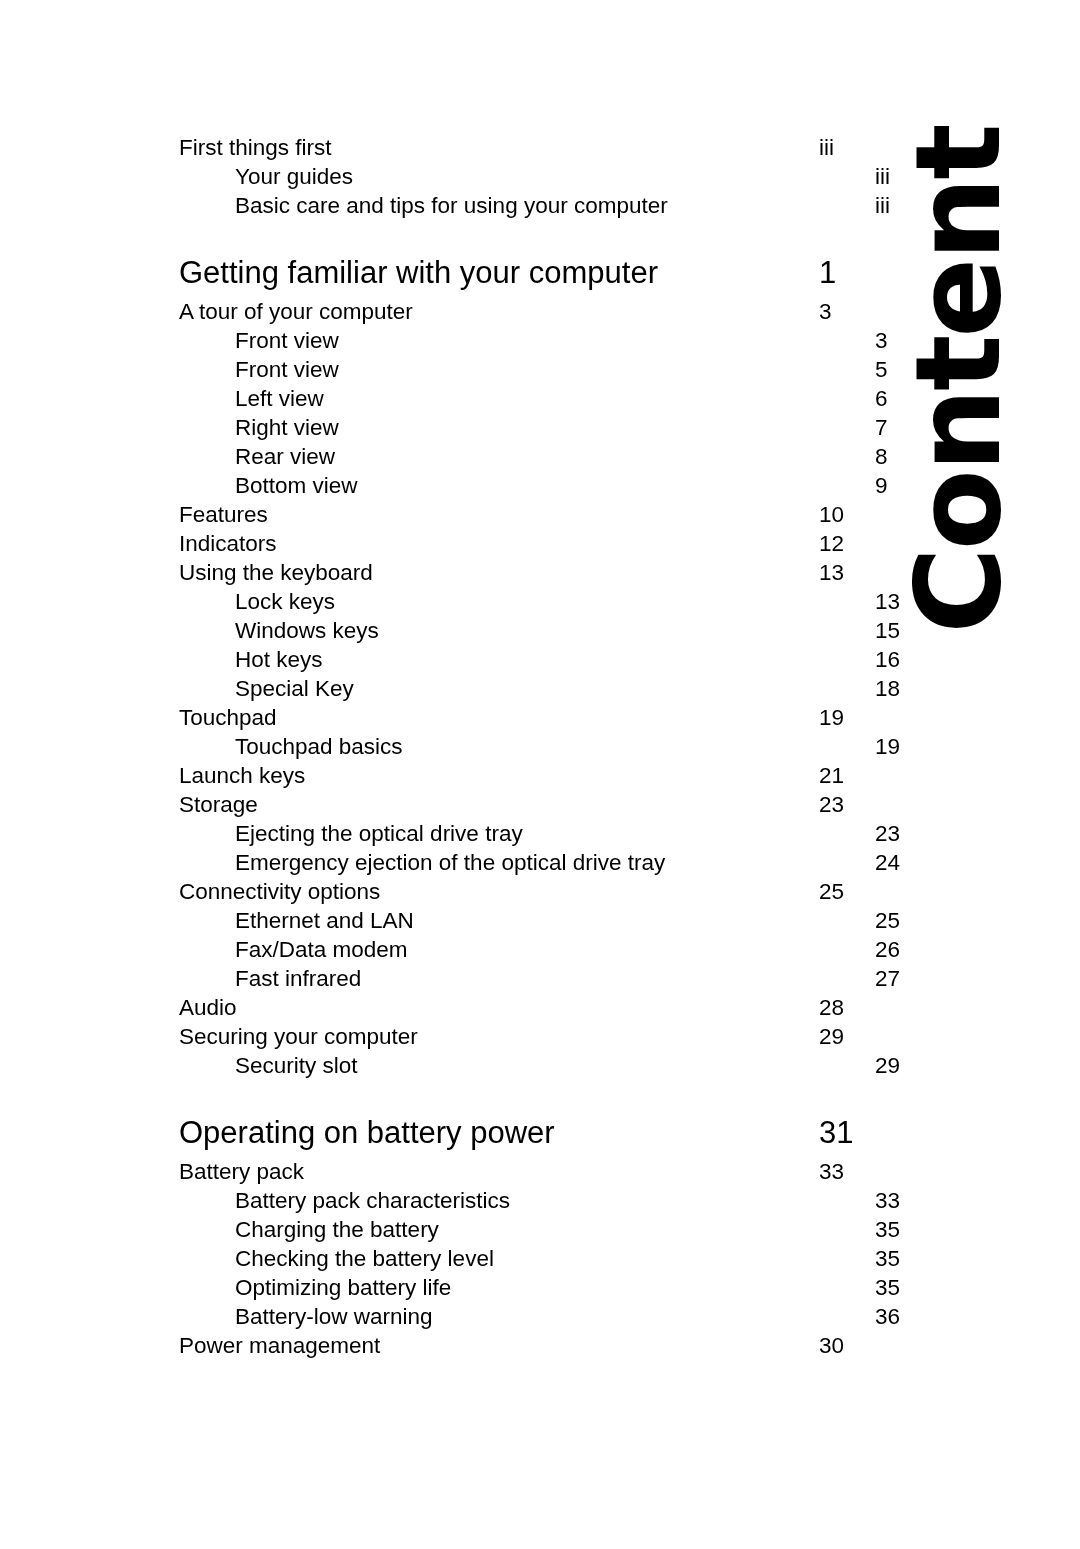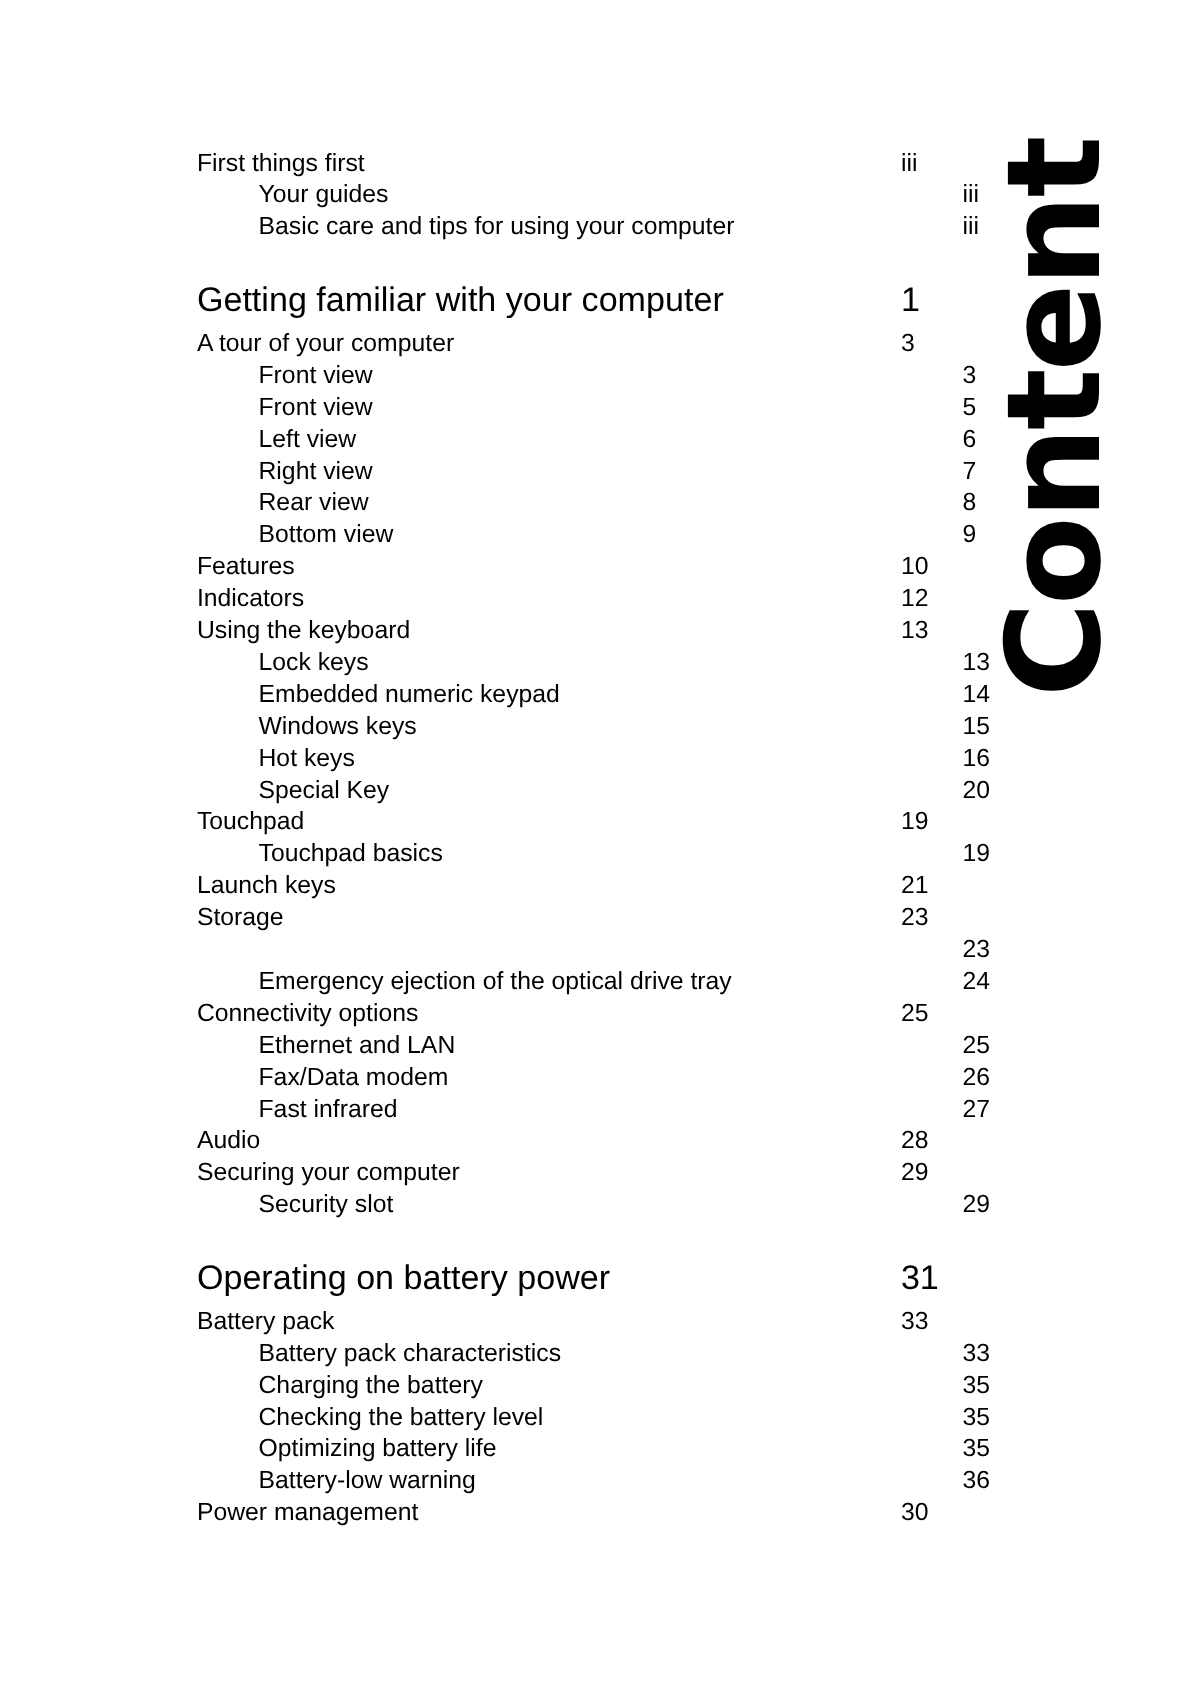--- a/index.html
+++ b/index.html
@@ -187,38 +187,33 @@
         <span class="toc-label">Using the keyboard</span>
         <span class="toc-spacer"></span>
         <span class="toc-page">13</span>
       </div>
       <div class="toc-row lvl2">
         <span class="toc-label">Lock keys</span>
         <span class="toc-spacer"></span>
         <span class="toc-page">13</span>
       </div>
       <div class="toc-row lvl2">
-        <span class="toc-label">Embedded numeric keypad</span>
-        <span class="toc-spacer"></span>
-        <span class="toc-page">14</span>
-      </div>
-      <div class="toc-row lvl2">
         <span class="toc-label">Windows keys</span>
         <span class="toc-spacer"></span>
         <span class="toc-page">15</span>
       </div>
       <div class="toc-row lvl2">
         <span class="toc-label">Hot keys</span>
         <span class="toc-spacer"></span>
         <span class="toc-page">16</span>
       </div>
       <div class="toc-row lvl2">
         <span class="toc-label">Special Key</span>
         <span class="toc-spacer"></span>
-        <span class="toc-page">20</span>
+        <span class="toc-page">18</span>
       </div>
       <div class="toc-row lvl1">
         <span class="toc-label">Touchpad</span>
         <span class="toc-spacer"></span>
         <span class="toc-page">19</span>
       </div>
       <div class="toc-row lvl2">
         <span class="toc-label">Touchpad basics</span>
         <span class="toc-spacer"></span>
         <span class="toc-page">19</span>
@@ -227,20 +222,21 @@
         <span class="toc-label">Launch keys</span>
         <span class="toc-spacer"></span>
         <span class="toc-page">21</span>
       </div>
       <div class="toc-row lvl1">
         <span class="toc-label">Storage</span>
         <span class="toc-spacer"></span>
         <span class="toc-page">23</span>
       </div>
       <div class="toc-row lvl2">
+        <span class="toc-label">Ejecting the optical drive tray</span>
         <span class="toc-spacer"></span>
         <span class="toc-page">23</span>
       </div>
       <div class="toc-row lvl2">
         <span class="toc-label">Emergency ejection of the optical drive tray</span>
         <span class="toc-spacer"></span>
         <span class="toc-page">24</span>
       </div>
       <div class="toc-row lvl1">
         <span class="toc-label">Connectivity options</span>

